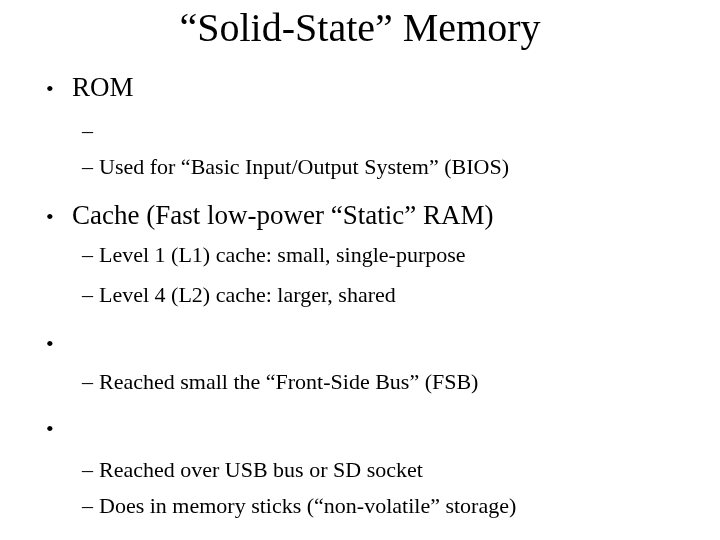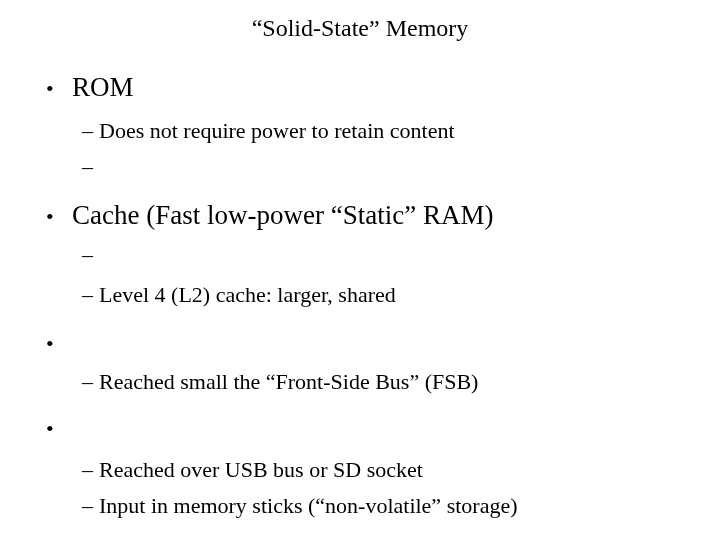--- a/index.html
+++ b/index.html
@@ -13,21 +13,21 @@
     height: 540px;
     background: #ffffff;
     color: #000000;
     font-family: "Liberation Serif", "DejaVu Serif", serif;
     box-sizing: border-box;
     padding-top: 4px;
     overflow: hidden;
   }
   .title {
     text-align: center;
-    font-size: 24px;
+    font-size: 40px;
     line-height: 48px;
     white-space: nowrap;
   }
   .row {
     display: flex;
     align-items: baseline;
     white-space: nowrap;
   }
   .row.l1 {
     padding-left: 46px;
@@ -59,34 +59,35 @@
 
   <div class="title">“Solid-State” Memory</div>
 
   <div class="row l1 mt20">
     <span class="marker">•</span>
     <span>ROM</span>
   </div>
 
   <div class="row l2 mt14">
     <span class="marker">–</span>
-    <span>Does not require power to retain content</span>
   </div>
 
   <div class="row l2 mt10">
     <span class="marker">–</span>
+    <span>Used for “Basic Input/Output System” (BIOS)</span>
   </div>
 
   <div class="row l1 mt20">
     <span class="marker">•</span>
     <span>Cache (Fast low-power “Static” RAM)</span>
   </div>
 
   <div class="row l2 mt10">
     <span class="marker">–</span>
+    <span>Level 1 (L1) cache: small, single-purpose</span>
   </div>
 
   <div class="row l2 mt14">
     <span class="marker">–</span>
     <span>Level 4 (L2) cache: larger, shared</span>
   </div>
 
   <div class="row l1 mt20">
     <span class="marker">•</span>
   </div>
@@ -100,16 +101,16 @@
     <span class="marker">•</span>
   </div>
 
   <div class="row l2 mt13">
     <span class="marker">–</span>
     <span>Reached over USB bus or SD socket</span>
   </div>
 
   <div class="row l2 mt10">
     <span class="marker">–</span>
-    <span>Input in memory sticks (“non-volatile” storage)</span>
+    <span>Does in memory sticks (“non-volatile” storage)</span>
   </div>
 
 </div>
 
 </body></html>

